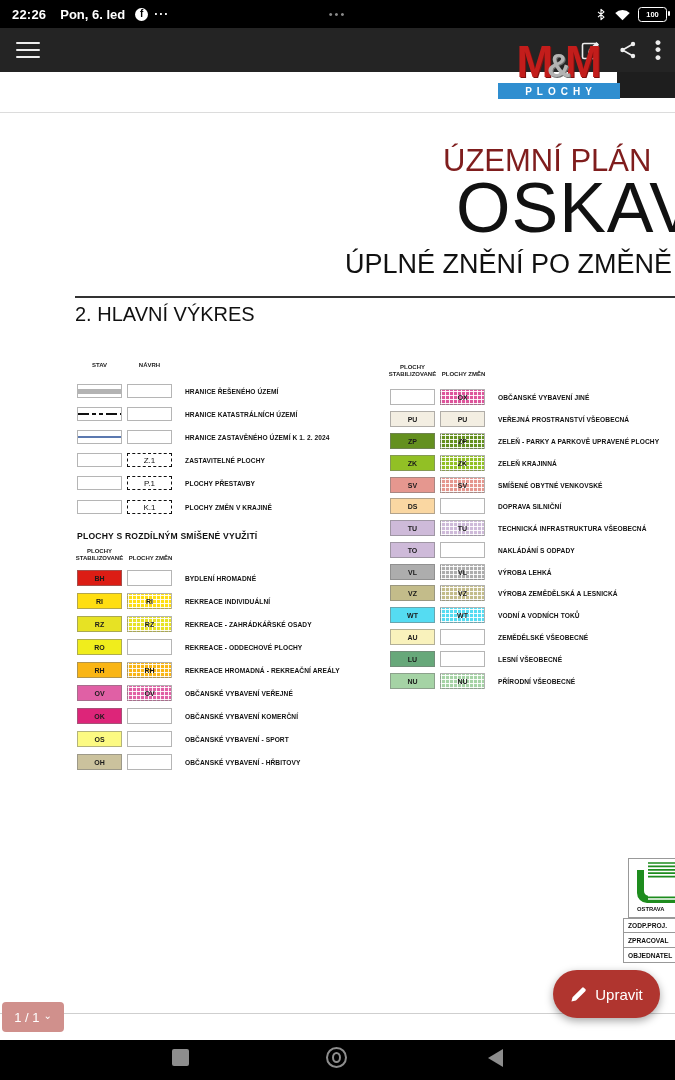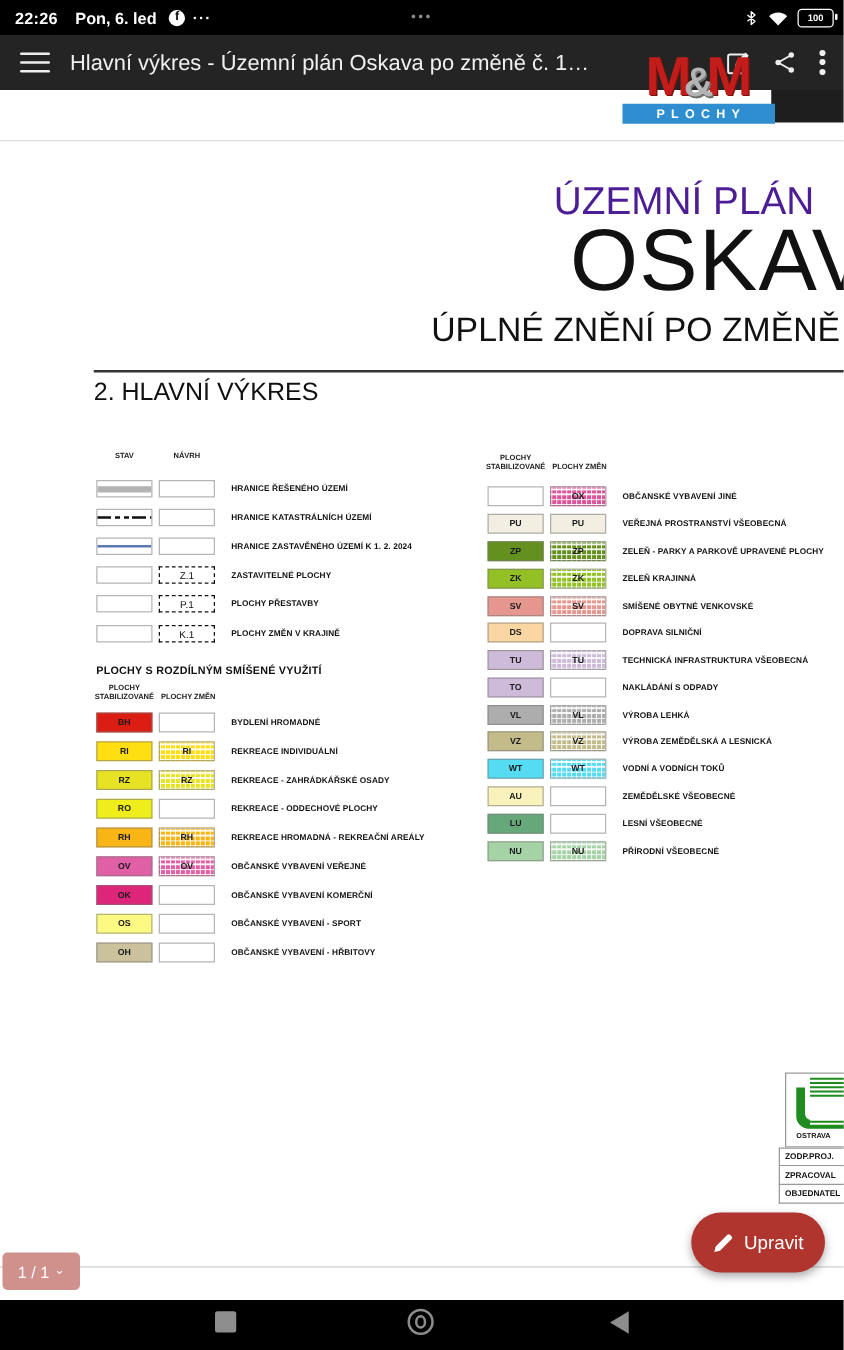--- a/index.html
+++ b/index.html
@@ -38,21 +38,21 @@
   .brand{left:498px;top:36px;width:122px;text-align:center;z-index:5;}
   .brand-row{display:flex;justify-content:center;align-items:flex-end;height:46px;}
   .brand-m{font-size:44px;font-weight:900;line-height:.9;color:#c31d1b;text-shadow:1px 1px 0 #7d0f0e;font-stretch:condensed;}
   .brand-amp{font-size:33px;font-weight:900;color:#b3b3b3;margin:0 -6px;z-index:2;position:relative;line-height:1;text-shadow:1px 1px 0 #6e6e6e;}
   .brand-bar{margin-top:1px;background:#2f8ed0;color:#fff;font-size:10px;font-weight:bold;
     letter-spacing:5px;padding:3px 0 2px 4px;}
 
   .page-divider{left:0;top:112px;width:675px;height:1px;background:#dcdcdc;}
 
   
-  .t-small{top:143px;left:443px;font-size:31px;color:#4c1d95;white-space:nowrap;}
+  .t-small{top:143px;left:443px;font-size:31px;color:#7f1d1d;white-space:nowrap;}
   .t-big{top:168px;left:424px;font-size:70px;color:#111;white-space:nowrap;letter-spacing:1px;margin-left:32px;}
   .t-sub{top:249px;left:345px;font-size:27px;color:#111;white-space:nowrap;}
   .hr-line{left:75px;top:296px;width:600px;height:1.5px;background:#333;}
   .h-heading{left:75px;top:303px;font-size:20px;color:#111;white-space:nowrap;}
 
   
   .leg-hdr{font-size:6px;font-weight:bold;color:#222;text-align:center;line-height:1.15;}
   .lrow,.crow{position:absolute;display:flex;align-items:center;}
   .lbox{width:45px;height:14px;border:1px solid #b5b5b5;background:#fff;margin-right:5px;
     display:flex;align-items:center;justify-content:center;position:relative;box-sizing:border-box;flex:none;}
@@ -120,21 +120,20 @@
     </span>
   </span>
 </div>
 
 <div class="abs toolbar">
   <div class="hamburger">
       <span></span>
       <span></span>
       <span></span>
     </div>
-  <div class="tb-title">Hlavní výkres - Územní plán Oskava po změně č. 1…</div>
 </div>
 <div class="abs tb-icons">
   <svg width="20" height="20" viewBox="0 0 20 20">
     <rect x="1.5" y="3.5" width="15" height="15" rx="1.5" fill="none" stroke="#eee" stroke-width="1.6"></rect>
     <path d="M7 13 L8 9.5 L15.5 2 L18 4.5 L10.5 12 Z" fill="#eee"></path>
   </svg>
   <svg width="18" height="20" viewBox="0 0 18 18">
     <circle cx="14" cy="3" r="2.2" fill="#eee"></circle>
       <circle cx="3.5" cy="9" r="2.2" fill="#eee"></circle>
       <circle cx="14" cy="15" r="2.2" fill="#eee"></circle>

